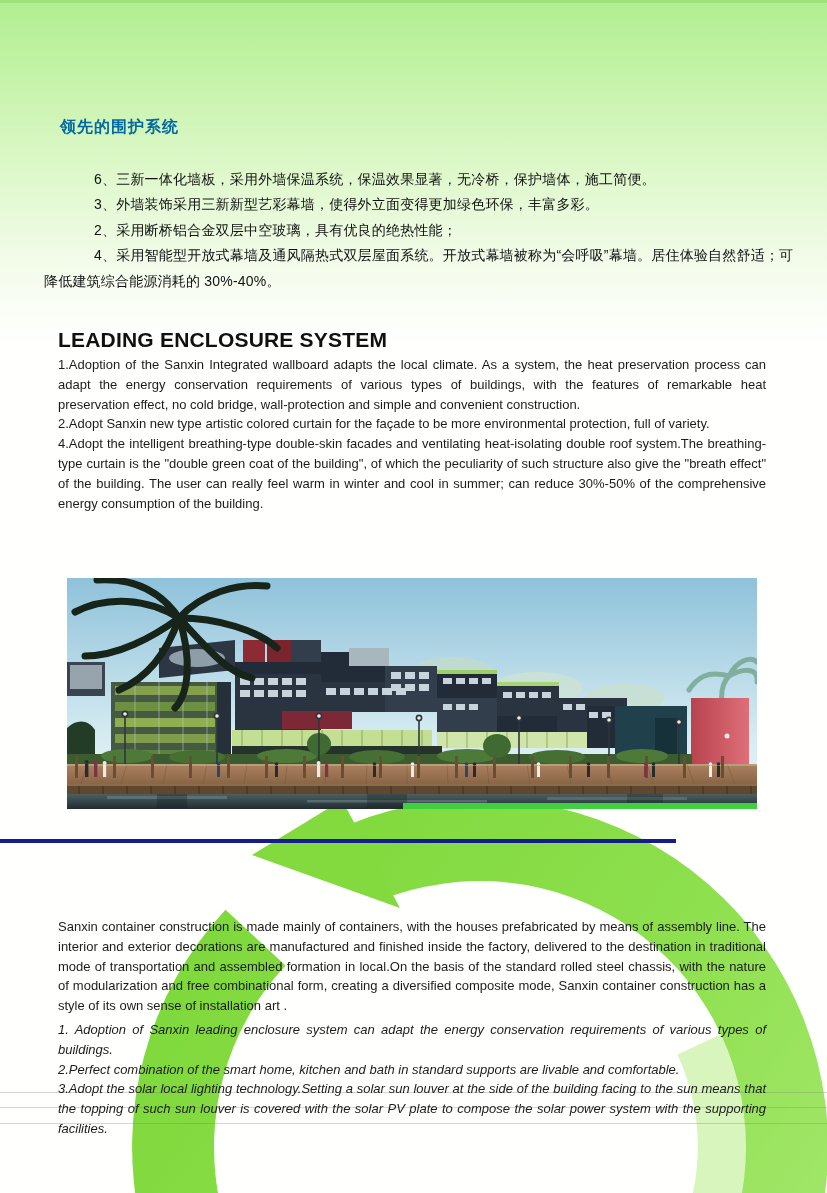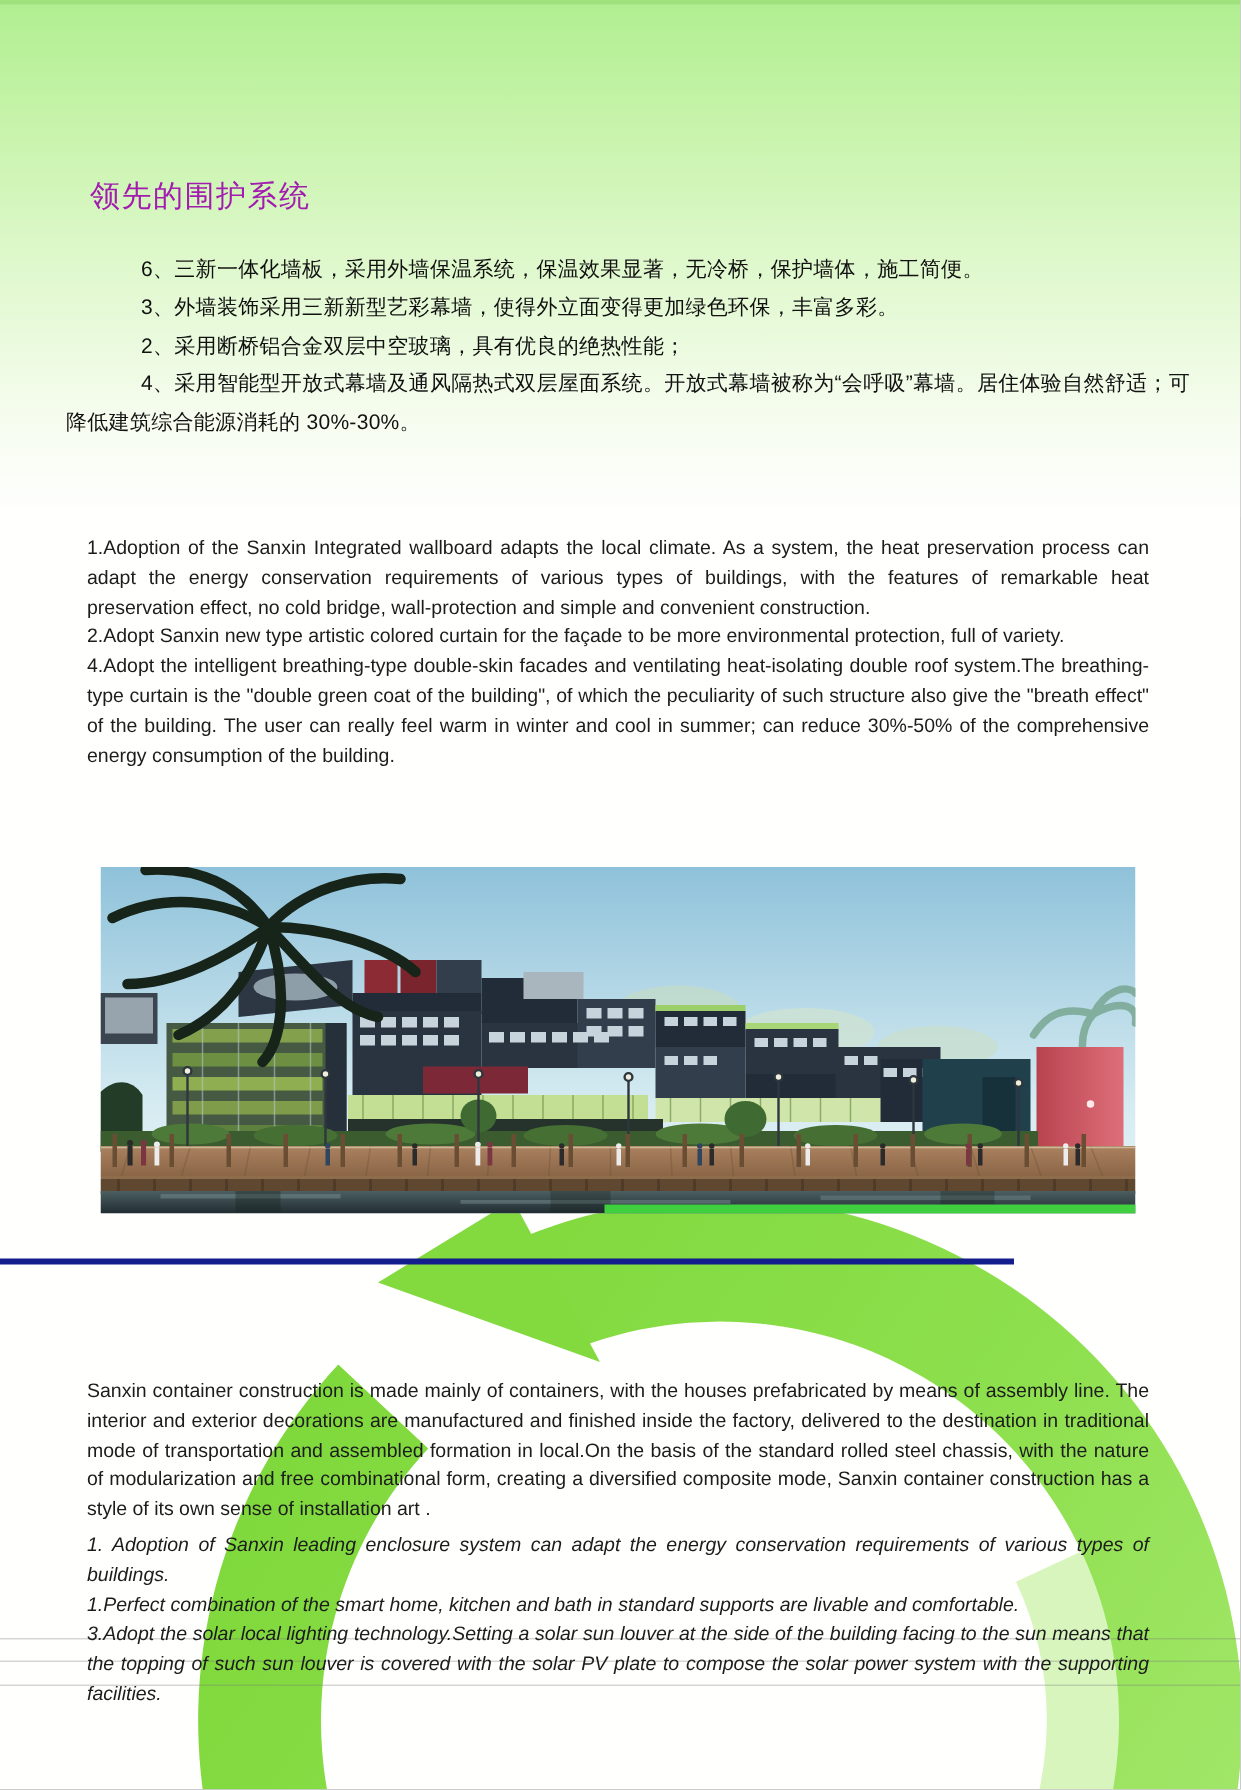--- a/index.html
+++ b/index.html
@@ -22,21 +22,21 @@
   .rule{position:absolute;left:0;width:827px;height:1px;background:rgba(120,120,120,.30);z-index:2;}
   .rule.r1{top:1092px;} .rule.r2{top:1107px;} .rule.r3{top:1123px;}
 
   
   .photo{position:absolute;left:67px;top:578px;width:690px;height:231px;z-index:3;}
 
   
   .divider{position:absolute;left:0;top:839px;width:676px;height:4px;background:#131d8b;z-index:4;}
 
   
-  .cn-title{position:absolute;left:60px;top:117px;margin:0;font-size:20px;font-weight:normal;color:#a21caf;letter-spacing:1px;z-index:5;}
+  .cn-title{position:absolute;left:60px;top:117px;margin:0;font-size:16px;font-weight:bold;color:#0369a1;letter-spacing:1px;z-index:5;}
   .cn-items{position:absolute;left:44px;top:167px;width:756px;z-index:5;}
   .cn-items p{margin:0;font-size:14px;line-height:25.4px;color:#111;text-indent:50px;letter-spacing:.2px;}
 
   .en-heading{margin:0;font-size:21px;font-weight:bold;color:#101010;letter-spacing:.2px;}
   .lead-head{position:absolute;left:58px;top:328px;z-index:5;}
   .lead-paras{position:absolute;left:58px;top:355px;width:708px;z-index:5;}
   .lead-paras p, .adv-block p{margin:0;font-size:13px;line-height:19.8px;color:#1c1c1c;text-align:justify;}
 
   .adv-head{position:absolute;left:58px;top:887px;z-index:5;}
   .adv-block{position:absolute;left:58px;top:917px;width:708px;z-index:5;}
@@ -425,31 +425,32 @@
     <rect x="336" y="225" width="354" height="6" fill="#3fcf3f"></rect>
   </svg>
 
   <div class="divider"></div>
 
   <h1 class="cn-title">领先的围护系统</h1>
   <div class="cn-items">
     <p>6、三新一体化墙板，采用外墙保温系统，保温效果显著，无冷桥，保护墙体，施工简便。</p>
     <p>3、外墙装饰采用三新新型艺彩幕墙，使得外立面变得更加绿色环保，丰富多彩。</p>
     <p>2、采用断桥铝合金双层中空玻璃，具有优良的绝热性能；</p>
-    <p>4、采用智能型开放式幕墙及通风隔热式双层屋面系统。开放式幕墙被称为“会呼吸”幕墙。居住体验自然舒适；可降低建筑综合能源消耗的 30%-30%。</p>
+    <p>4、采用智能型开放式幕墙及通风隔热式双层屋面系统。开放式幕墙被称为“会呼吸”幕墙。居住体验自然舒适；可降低建筑综合能源消耗的 30%-40%。</p>
   </div>
 
+  <h2 class="en-heading lead-head">LEADING ENCLOSURE SYSTEM</h2>
   <div class="lead-paras">
     <p>1.Adoption of the Sanxin Integrated wallboard adapts the local climate. As a system, the heat preservation process can adapt the energy conservation requirements of various types of buildings, with the features of remarkable heat preservation effect, no cold bridge, wall-protection and simple and convenient construction.</p>
     <p>2.Adopt Sanxin new type artistic colored curtain for the façade to be more  environmental protection, full of variety.</p>
     <p>4.Adopt the intelligent breathing-type double-skin facades and ventilating heat-isolating double roof system.The breathing-type curtain is the "double green coat of the building", of which the peculiarity of such structure also give the "breath effect" of the building. The user can really feel warm in winter and cool in summer; can reduce 30%-50% of the comprehensive energy consumption of the building.</p>
   </div>
 
   <div class="adv-block">
     <p>Sanxin container construction is made mainly of containers, with the houses prefabricated by means of assembly line. The interior and exterior decorations are manufactured and finished inside the factory, delivered to the destination in traditional mode of transportation and assembled formation in local.On the basis of the standard rolled steel chassis, with the nature of modularization and free combinational form, creating a diversified composite mode, Sanxin container construction has a style of its own sense of installation art .</p>
     <div class="adv-items">
       <p>1. Adoption of Sanxin leading enclosure system can adapt the energy conservation requirements of various types of buildings.</p>
-      <p>1.Perfect combination of the smart home, kitchen and bath in standard supports are livable and comfortable.</p>
+      <p>2.Perfect combination of the smart home, kitchen and bath in standard supports are livable and comfortable.</p>
       <p>3.Adopt the solar local lighting technology.Setting a solar sun louver at the side of the building facing to the sun means that the topping of such sun louver is covered with the solar PV plate to compose the solar power system with the supporting facilities.</p>
     </div>
   </div>
 
 </div>
 
 </body></html>

